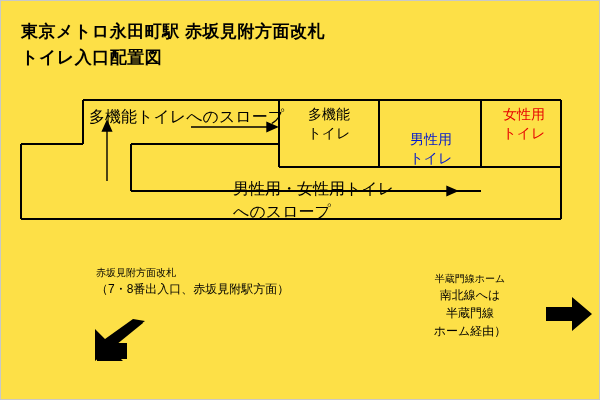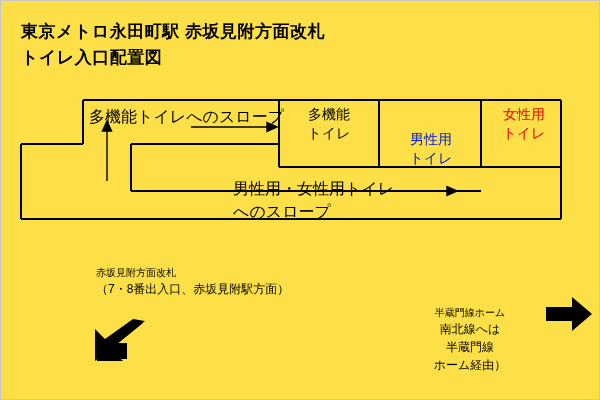--- a/index.html
+++ b/index.html
@@ -173,21 +173,21 @@
     <div>（7・8番出入口、赤坂見附駅方面）</div>
   </div>
 
   <svg style="position:absolute; left:92px; top:318px;" width="56" height="44" viewBox="0 0 56 44">
     <polygon points="52,2 22,24 34,24 34,40 12,40 12,24 24,24 2,42 2,10 12,20 40,0" fill="#000000" stroke="none" transform="translate(0,0)"></polygon>
     <g fill="#000000">
       <polygon points="50,4 18,30 30,42 4,42 4,16 16,28 48,2"></polygon>
     </g>
   </svg>
 
-  <div class="callout center" style="left:404px; top:270px; width:130px;margin-top:34px;">
+  <div class="callout center" style="left:404px; top:270px; width:130px;">
     <div class="c-title">半蔵門線ホーム</div>
     <div>南北線へは</div>
     <div>半蔵門線</div>
     <div>ホーム経由）</div>
   </div>
 
   <svg style="position:absolute; left:545px; top:296px;" width="46" height="34" viewBox="0 0 46 34">
     <polygon points="0,10 26,10 26,0 46,17 26,34 26,24 0,24" fill="#000000"></polygon>
   </svg>
 

